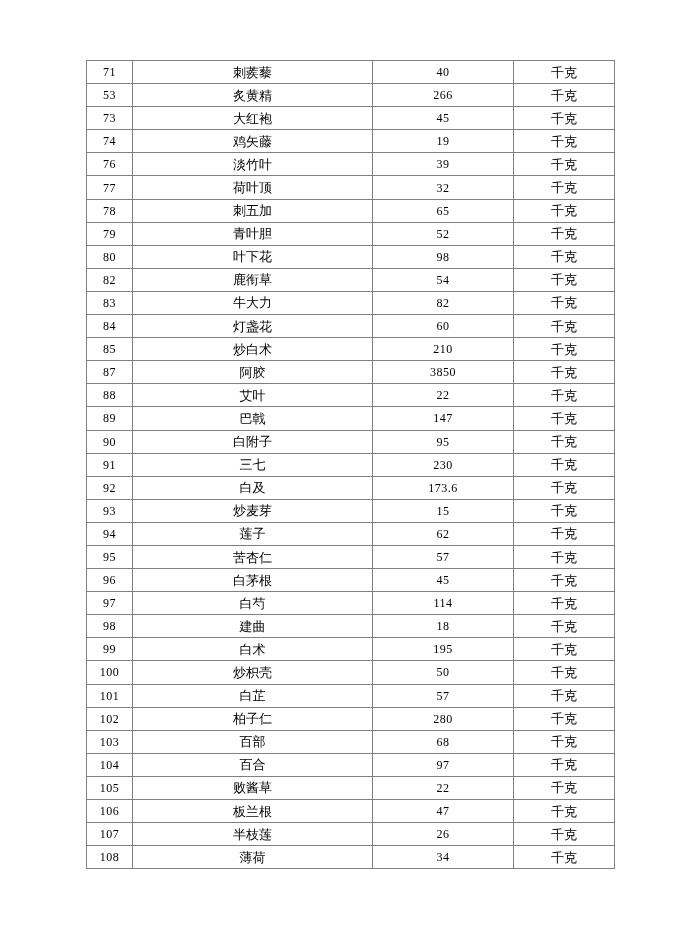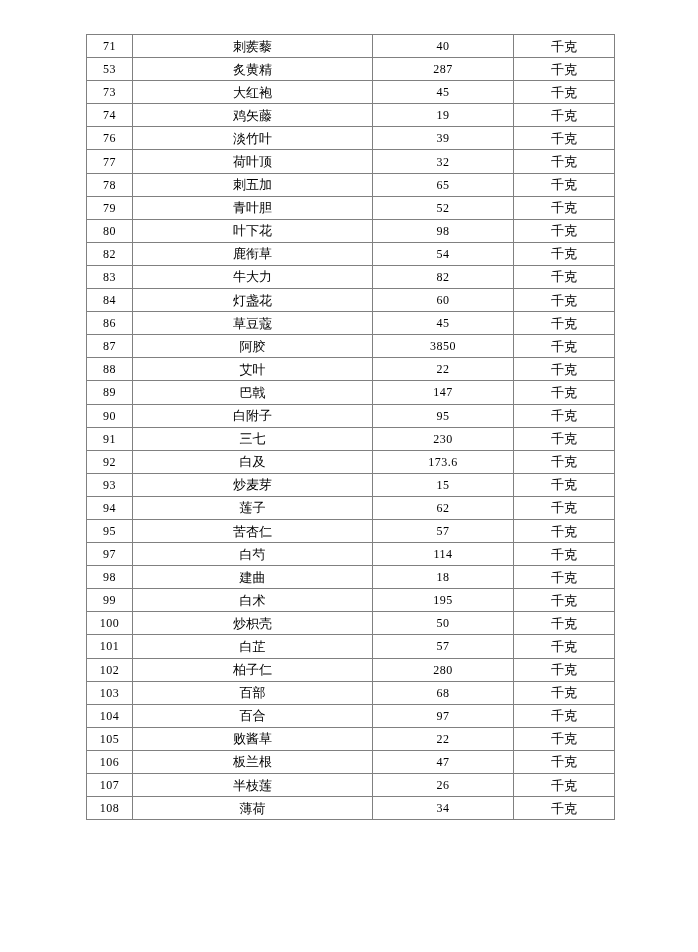--- a/index.html
+++ b/index.html
@@ -10,21 +10,21 @@
   body {
     width: 698px;
     height: 952px;
     position: relative;
     font-family: "Liberation Serif", "DejaVu Serif", serif;
     color: #000000;
   }
   .doc-table {
     position: absolute;
     left: 86px;
-    top: 34px;
+    top: 60px;
     width: 528px;
     border-collapse: collapse;
     table-layout: fixed;
   }
   .doc-table td {
     border: 1px solid #808080;
     height: 22.1px;
     padding: 0;
     text-align: center;
     vertical-align: middle;
@@ -56,21 +56,21 @@
   <tr>
     <td class="cell-no num">71</td>
     <td class="cell-name">刺蒺藜</td>
     <td class="cell-qty num">40</td>
     <td class="cell-unit">千克</td>
   </tr>
 
   <tr>
     <td class="cell-no num">53</td>
     <td class="cell-name">炙黄精</td>
-    <td class="cell-qty num">287</td>
+    <td class="cell-qty num">266</td>
     <td class="cell-unit">千克</td>
   </tr>
 
   <tr>
     <td class="cell-no num">73</td>
     <td class="cell-name">大红袍</td>
     <td class="cell-qty num">45</td>
     <td class="cell-unit">千克</td>
   </tr>
 
@@ -132,27 +132,27 @@
     <td class="cell-unit">千克</td>
   </tr>
 
   <tr>
     <td class="cell-no num">84</td>
     <td class="cell-name">灯盏花</td>
     <td class="cell-qty num">60</td>
     <td class="cell-unit">千克</td>
   </tr>
 
-
-  <tr>
-    <td class="cell-no num">86</td>
-    <td class="cell-name">草豆蔻</td>
-    <td class="cell-qty num">45</td>
-    <td class="cell-unit">千克</td>
-  </tr>
+  <tr>
+    <td class="cell-no num">85</td>
+    <td class="cell-name">炒白术</td>
+    <td class="cell-qty num">210</td>
+    <td class="cell-unit">千克</td>
+  </tr>
+
 
   <tr>
     <td class="cell-no num">87</td>
     <td class="cell-name">阿胶</td>
     <td class="cell-qty num">3850</td>
     <td class="cell-unit">千克</td>
   </tr>
 
   <tr>
     <td class="cell-no num">88</td>
@@ -203,20 +203,26 @@
     <td class="cell-unit">千克</td>
   </tr>
 
   <tr>
     <td class="cell-no num">95</td>
     <td class="cell-name">苦杏仁</td>
     <td class="cell-qty num">57</td>
     <td class="cell-unit">千克</td>
   </tr>
 
+  <tr>
+    <td class="cell-no num">96</td>
+    <td class="cell-name">白茅根</td>
+    <td class="cell-qty num">45</td>
+    <td class="cell-unit">千克</td>
+  </tr>
 
   <tr>
     <td class="cell-no num">97</td>
     <td class="cell-name">白芍</td>
     <td class="cell-qty num">114</td>
     <td class="cell-unit">千克</td>
   </tr>
 
   <tr>
     <td class="cell-no num">98</td>

